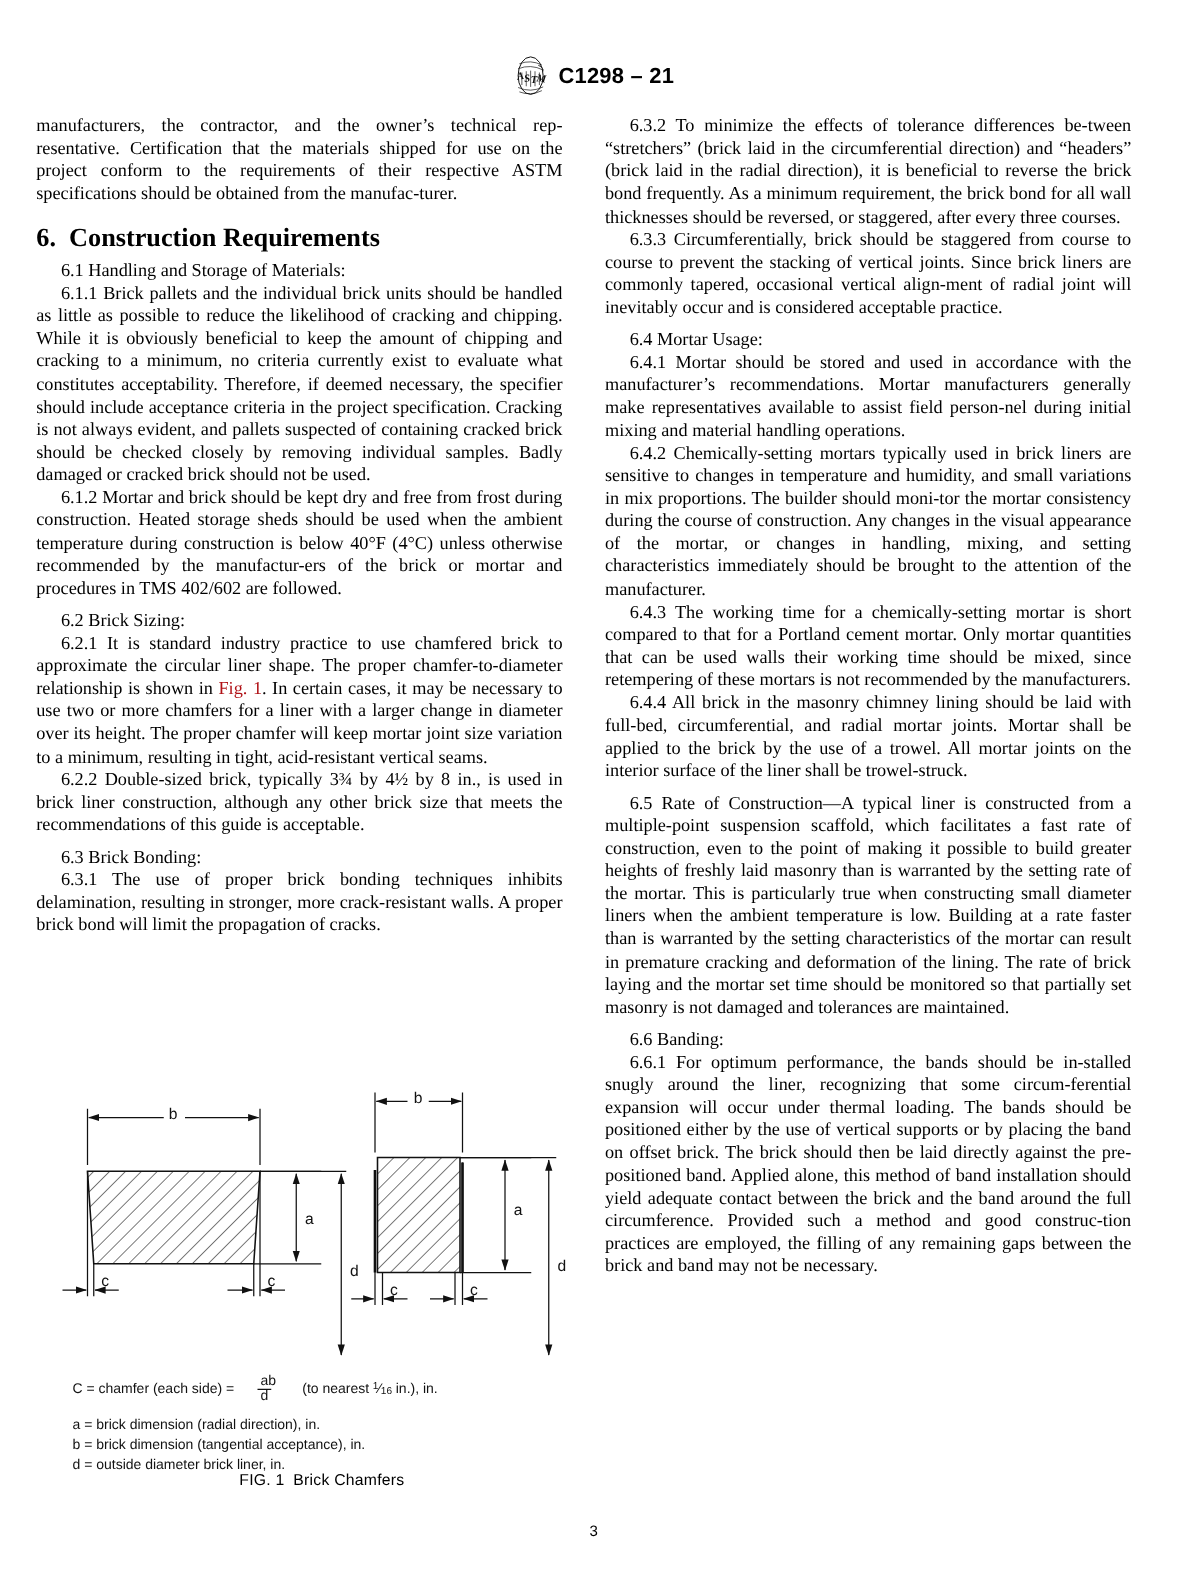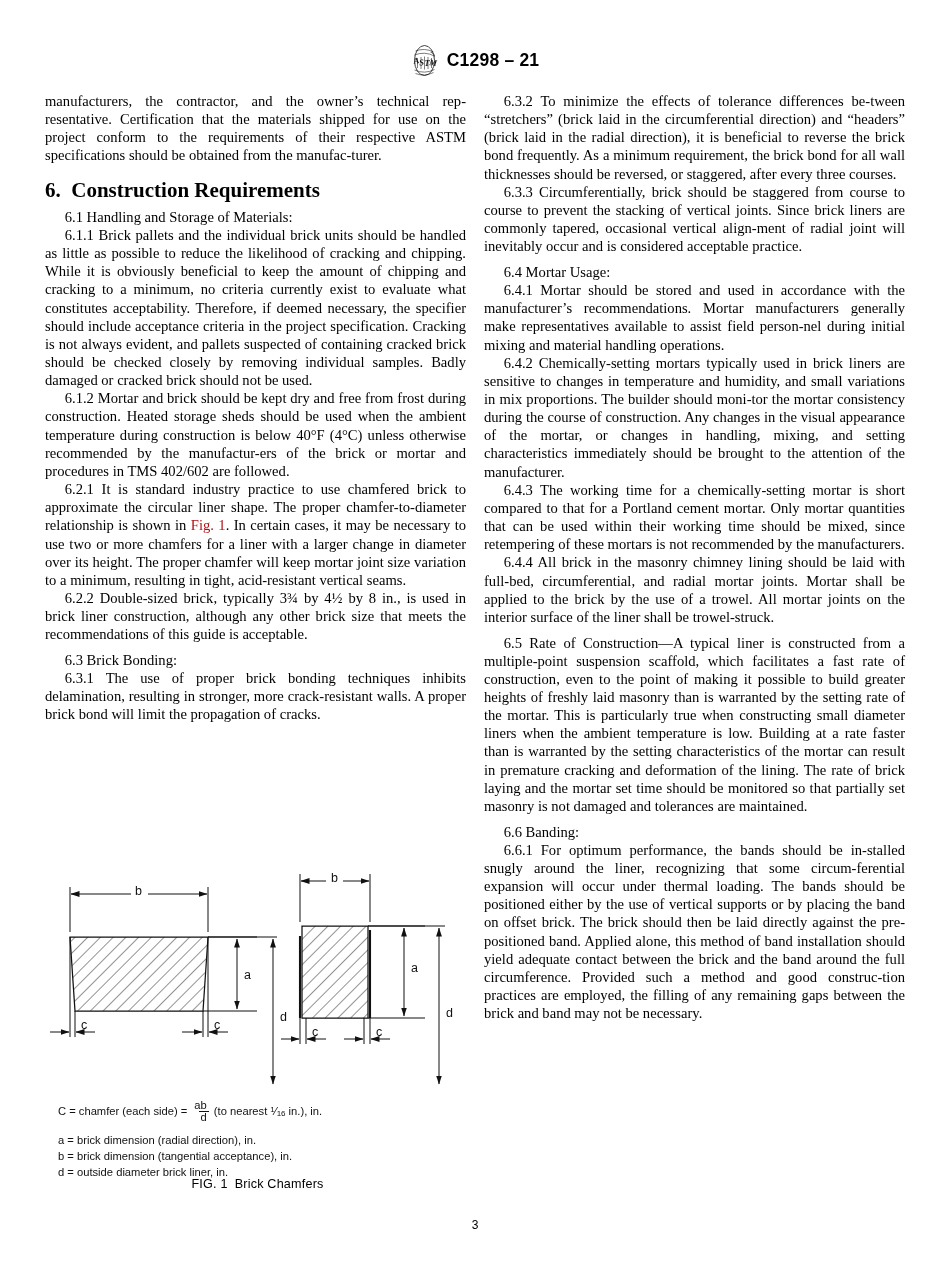--- a/index.html
+++ b/index.html
@@ -44,21 +44,21 @@
   .col {
     position: absolute;
     top: 92px;
     width: 421px;
     font-size: 14.6px;
     line-height: 1.245;
     text-align: justify;
     text-justify: inter-word;
     hyphens: manual;
   }
-  .col-left  { left: 45px; }
+  .col-left  { left: 29px; }
   .col-right { left: 484px; }
 
   p {
     margin: 0;
     text-indent: 1.35em;
   }
   p.noindent { text-indent: 0; }
   p.gap { margin-top: 7.5px; }
 
   h2.section-head {
@@ -96,23 +96,23 @@
   }
   .formula-line {
     display: flex;
     align-items: center;
     gap: 3px;
     margin-bottom: 9px;
   }
   .frac {
     display: inline-flex;
     flex-direction: column;
-    align-items: flex-end;
+    align-items: flex-start;
     line-height: 1.02;
-    margin: 0 2px;
+    margin: 0 16px;
     vertical-align: middle;
   }
   .frac .num  { padding: 0 2px; }
   .frac .den  { padding: 0 2px; border-top: 1.1px solid #111; }
   .smallfrac { font-size: 11.2px; }
   .smallfrac sup { font-size: 0.72em; vertical-align: 0.42em; }
   .smallfrac sub { font-size: 0.72em; vertical-align: -0.08em; }
 
   .fig-caption {
     position: absolute;
@@ -184,20 +184,24 @@
     <p>
       <span>6.1.1</span>
       <span>Brick pallets and the individual brick units should be handled as little as possible to reduce the likelihood of cracking and chipping. While it is obviously beneficial to keep the amount of chipping and cracking to a minimum, no criteria currently exist to evaluate what constitutes acceptability. Therefore, if deemed necessary, the specifier should include acceptance criteria in the project specification. Cracking is not always evident, and pallets suspected of containing cracked brick should be checked closely by removing individual samples. Badly damaged or cracked brick should not be used.</span>
     </p>
 
     <p>
       <span>6.1.2</span>
       <span>Mortar and brick should be kept dry and free from frost during construction. Heated storage sheds should be used when the ambient temperature during construction is below 40°F (4°C) unless otherwise recommended by the manufactur-ers of the brick or mortar and procedures in TMS 402/602 are followed.</span>
     </p>
 
+    <p class="gap">
+      <span>6.2</span>
+      <span class="it">Brick Sizing:</span>
+    </p>
 
     <p>
       <span>6.2.1</span>
       <span>It is standard industry practice to use chamfered brick to approximate the circular liner shape. The proper chamfer-to-diameter relationship is shown in</span>
       <span class="figref">Fig. 1</span><span>. In certain cases, it may be necessary to use two or more chamfers for a liner with a larger change in diameter over its height. The proper chamfer will keep mortar joint size variation to a minimum, resulting in tight, acid-resistant vertical seams.</span>
     </p>
 
     <p>
       <span>6.2.2</span>
       <span>Double-sized brick, typically 3¾ by 4½ by 8 in., is used in brick liner construction, although any other brick size that meets the recommendations of this guide is acceptable.</span>
@@ -236,21 +240,21 @@
       <span>Mortar should be stored and used in accordance with the manufacturer’s recommendations. Mortar manufacturers generally make representatives available to assist field person-nel during initial mixing and material handling operations.</span>
     </p>
 
     <p>
       <span>6.4.2</span>
       <span>Chemically-setting mortars typically used in brick liners are sensitive to changes in temperature and humidity, and small variations in mix proportions. The builder should moni-tor the mortar consistency during the course of construction. Any changes in the visual appearance of the mortar, or changes in handling, mixing, and setting characteristics immediately should be brought to the attention of the manufacturer.</span>
     </p>
 
     <p>
       <span>6.4.3</span>
-      <span>The working time for a chemically-setting mortar is short compared to that for a Portland cement mortar. Only mortar quantities that can be used within their working time should be mixed, since retempering of these mortars is not recommended by the manufacturers.</span>
+      <span>The working time for a chemically-setting mortar is short compared to that for a Portland cement mortar. Only mortar quantities that can be used walls their working time should be mixed, since retempering of these mortars is not recommended by the manufacturers.</span>
     </p>
 
     <p>
       <span>6.4.4</span>
       <span>All brick in the masonry chimney lining should be laid with full-bed, circumferential, and radial mortar joints. Mortar shall be applied to the brick by the use of a trowel. All mortar joints on the interior surface of the liner shall be trowel-struck.</span>
     </p>
 
     <p class="gap">
       <span>6.5</span>
       <span class="it">Rate of Construction</span><span>—A typical liner is constructed from a multiple-point suspension scaffold, which facilitates a fast rate of construction, even to the point of making it possible to build greater heights of freshly laid masonry than is warranted by the setting rate of the mortar. This is particularly true when constructing small diameter liners when the ambient temperature is low. Building at a rate faster than is warranted by the setting characteristics of the mortar can result in premature cracking and deformation of the lining. The rate of brick laying and the mortar set time should be monitored so that partially set masonry is not damaged and tolerances are maintained.</span>

